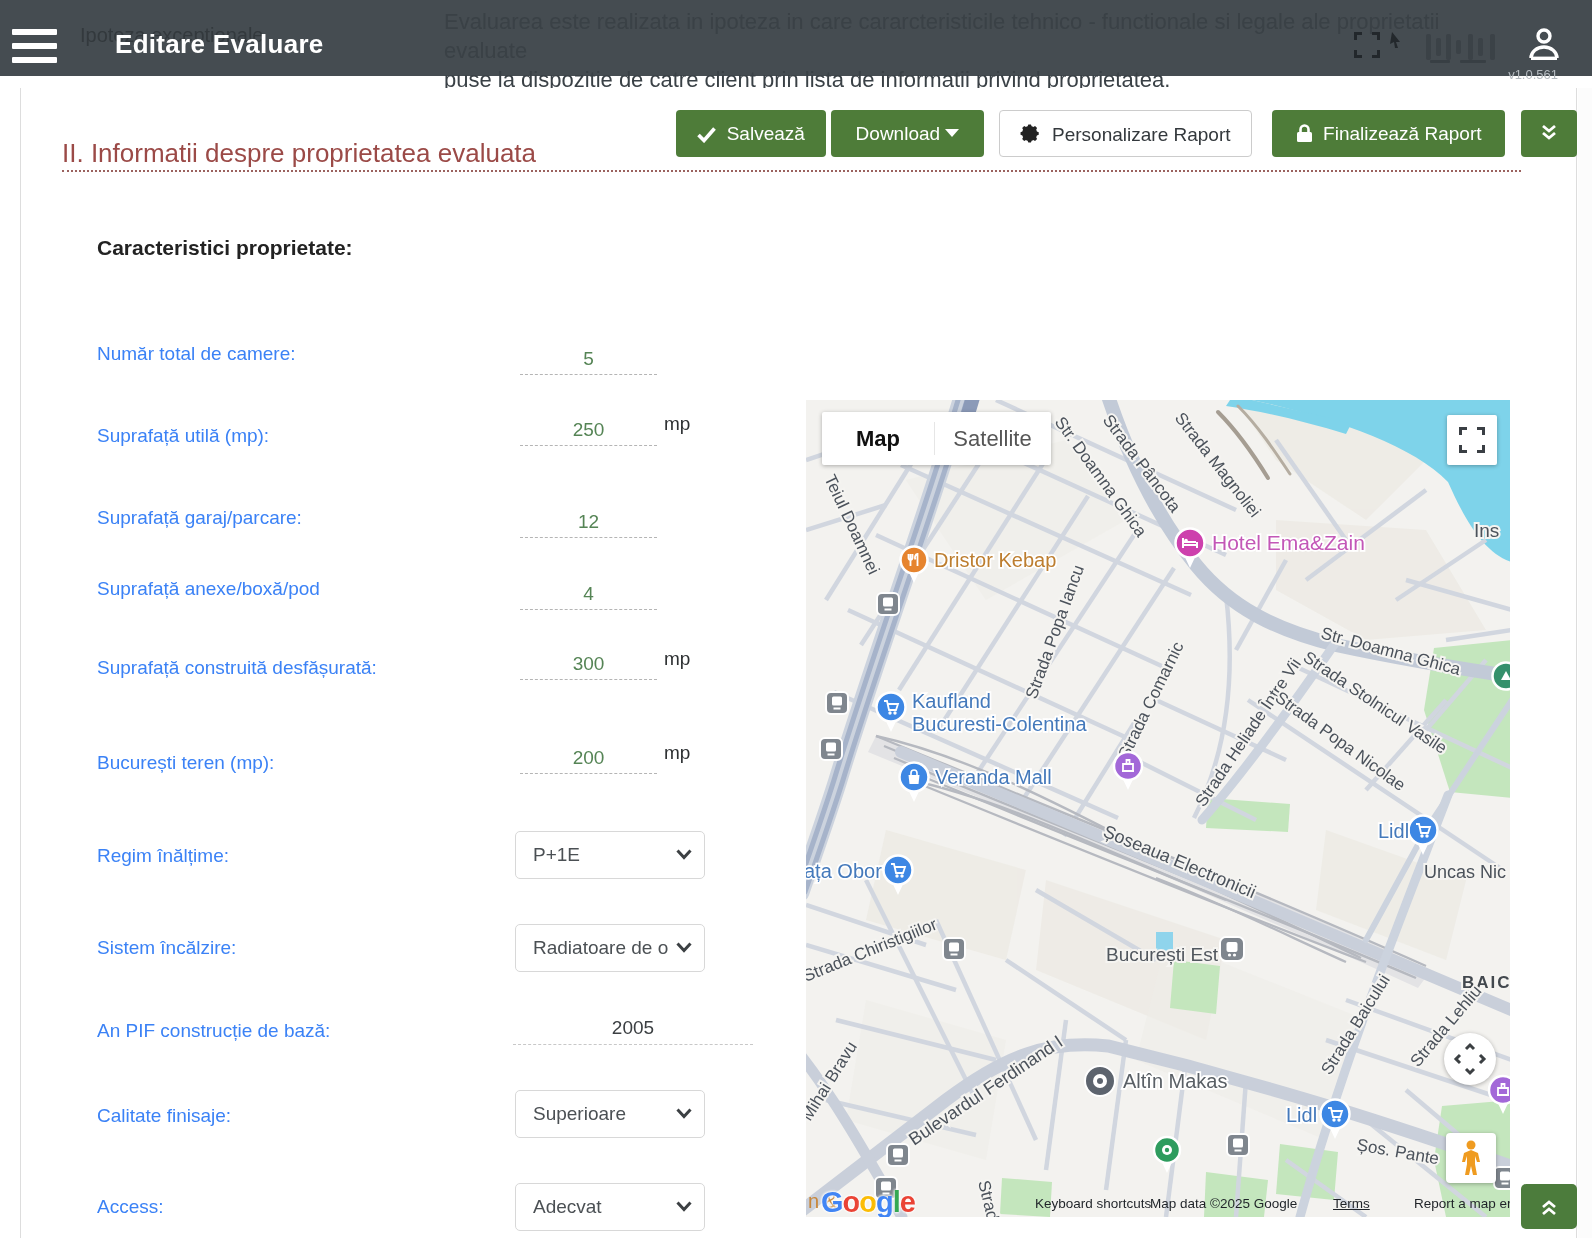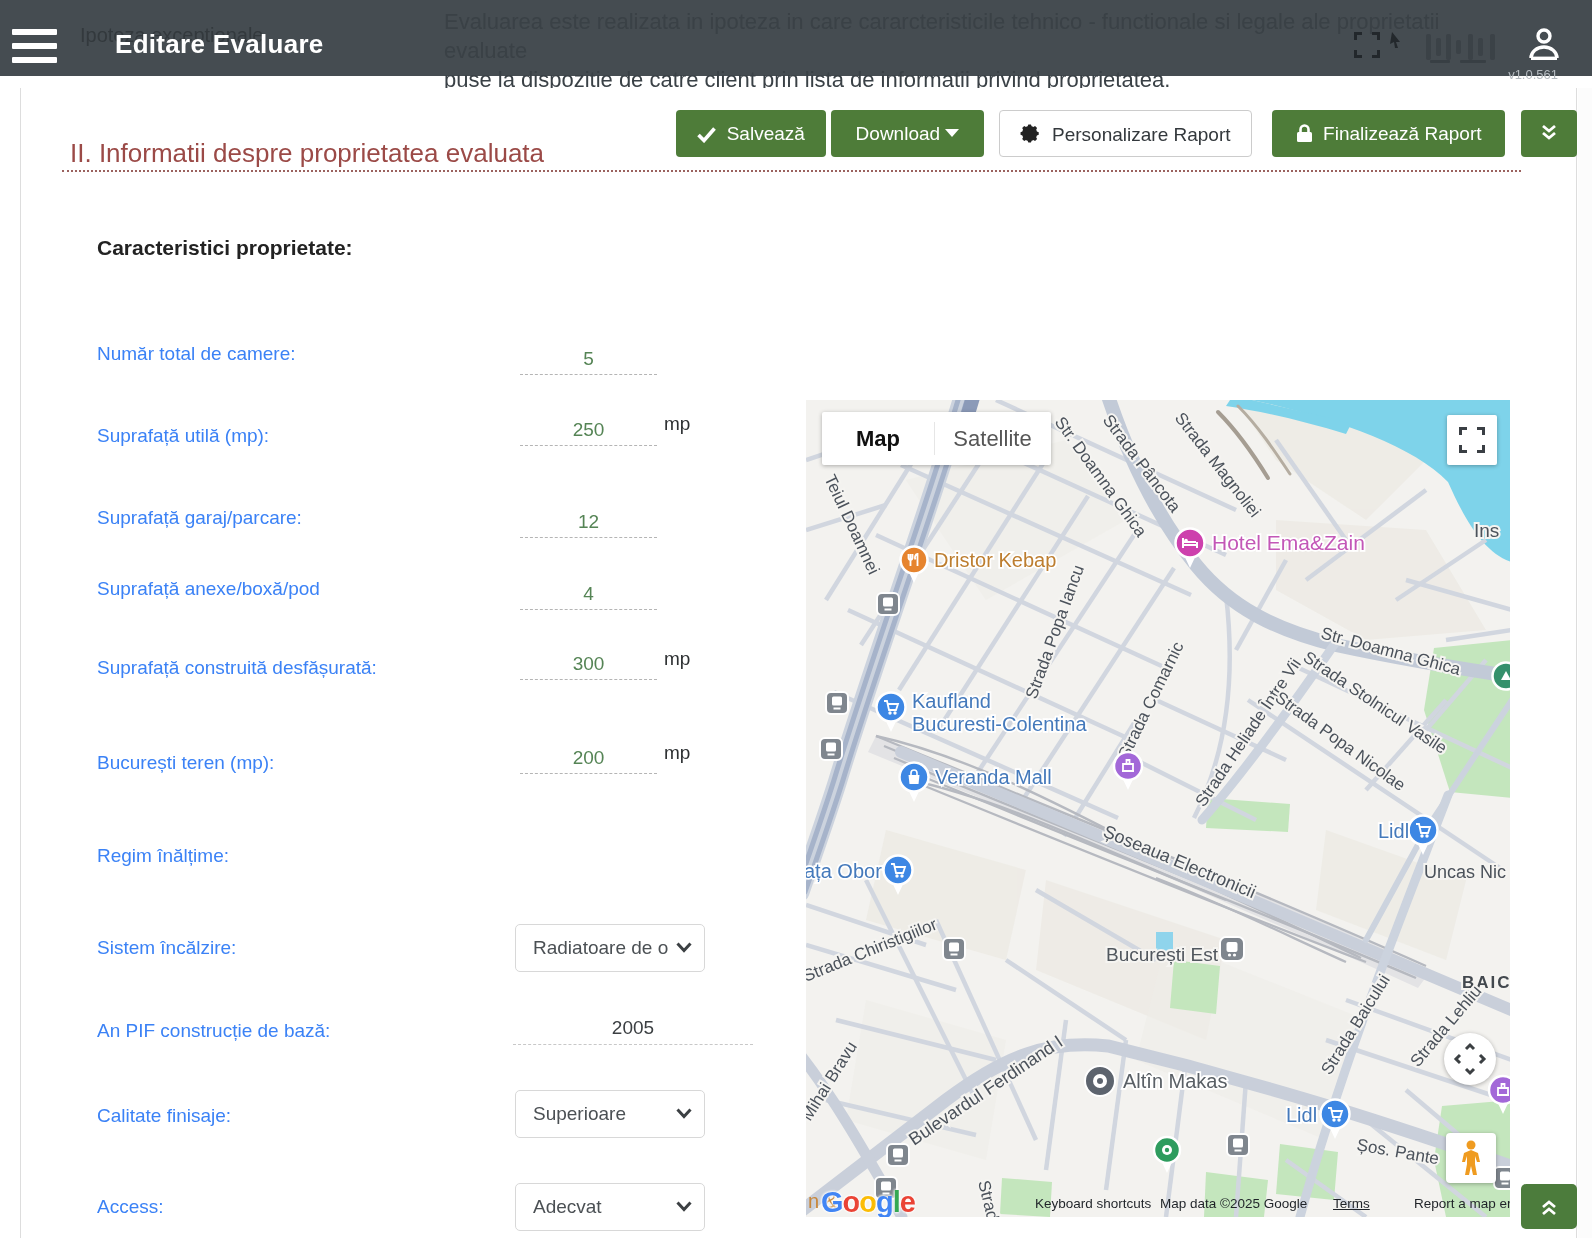--- a/index.html
+++ b/index.html
@@ -14,21 +14,21 @@
 #title { position:absolute; left:115px; top:29px; color:#fff; font-size:26px; font-weight:bold; letter-spacing:0.3px; }
 #ghost1 { position:absolute; left:80px; top:24px; font-size:20px; color:#33393d; }
 #gpar { position:absolute; left:444px; top:7px; font-size:22px; color:#3a4146; line-height:29px; width:1060px; }
 #ver { position:absolute; right:34px; top:67px; color:#b4babf; font-size:13px; }
 
 
 #panel { position:absolute; left:20px; top:88px; width:1557px; height:1150px; background:#fff;
   border-left:1px solid #ddd; border-right:1px solid #ddd; }
 #rightgutter { position:absolute; left:1578px; top:88px; width:14px; height:1150px; background:#fcfcfc; }
 
-#h2 { position:absolute; left:62px; top:138px; color:#9b4a47; font-size:26px;margin-left:8px; }
+#h2 { position:absolute; left:62px; top:138px; color:#9b4a47; font-size:26px; }
 #h2line { position:absolute; left:62px; top:170px; width:1459px; border-bottom:2px dotted #9b625e; height:0; }
 
 
 .btn { position:absolute; top:110px; height:47px; border-radius:4px; background:#4e7c39;
   color:#fff; font-size:19px; text-align:center; line-height:47px; }
 .btn.white { background:#fff; border:1px solid #ccc; color:#33383c; }
 .ico { display:inline-block; vertical-align:-3px; }
 
 
 .lbl { position:absolute; left:97px; font-size:19px; color:#3b82f6; }
@@ -136,20 +136,25 @@
   <div class="val" style="left:520px; top:653px; width:137px;">300</div>
   <div class="dotl" style="left:520px; top:679px; width:137px;"></div>
   <div class="mp" style="left:664px; top:648px;">mp</div>
 
   <div class="lbl" style="top:752px;">București teren (mp):</div>
   <div class="val" style="left:520px; top:747px; width:137px;">200</div>
   <div class="dotl" style="left:520px; top:773px; width:137px;"></div>
   <div class="mp" style="left:664px; top:742px;">mp</div>
 
   <div class="lbl" style="top:845px;">Regim înălțime:</div>
+  <div class="sel" style="top:831px;">P+1E
+    <svg width="16" height="11" viewBox="0 0 16 11">
+        <path d="M1.5 1.5 L8 8.5 L14.5 1.5" fill="none" stroke="#3c4043" stroke-width="3"></path>
+      </svg>
+  </div>
 
   <div class="lbl" style="top:937px;">Sistem încălzire:</div>
   <div class="sel" style="top:924px;">Radiatoare de o
     <svg width="16" height="11" viewBox="0 0 16 11">
         <path d="M1.5 1.5 L8 8.5 L14.5 1.5" fill="none" stroke="#3c4043" stroke-width="3"></path>
       </svg>
   </div>
 
   <div class="lbl" style="top:1020px;">An PIF construcție de bază:</div>
   <div class="val" style="left:513px; top:1017px; width:240px; color:#3b3f42;">2005</div>
@@ -482,21 +487,21 @@
       <path d="M11 10 L4 13 L2 22 L5 22 L7 16 L7 24 L5 35 L9 35 L11 26 L13 35 L17 35 L15 24 L15 16 L17 22 L20 22 L18 13 Z" fill="#ef9b20"></path>
     </svg>
   </div>
 
   <div class="abs" style="left:15px;top:786px;font-size:29px;font-weight:bold;letter-spacing:-1px;text-shadow:0 0 3px #fff,0 0 3px #fff,0 0 3px #fff;">
     <span style="color:#4285F4">G</span><span style="color:#EA4335">o</span><span style="color:#FBBC05">o</span><span style="color:#4285F4">g</span><span style="color:#34A853">l</span><span style="color:#EA4335">e</span>
   </div>
 
   <div class="abs" style="left:0;top:796px;width:704px;font-size:13.5px;color:#1f2328;">
     <span style="position:absolute;left:229px;white-space:nowrap;">Keyboard shortcuts</span>
-    <span style="position:absolute;left:354px;white-space:nowrap;text-align:center;">Map data ©2025 Google</span>
+    <span style="position:absolute;left:344px;white-space:nowrap;text-align:center;">Map data ©2025 Google</span>
     <span style="position:absolute;left:527px;white-space:nowrap;text-decoration:underline;">Terms</span>
     <span style="position:absolute;left:608px;white-space:nowrap;">Report a map error</span>
   </div>
   </div>
 
   <div id="upbtn">
     <svg style="position:absolute;left:18px;top:13px" width="20" height="20" viewBox="0 0 20 20">
         <path d="M4 17 L10 12 L16 17 M4 10 L10 5 L16 10" fill="none" stroke="#fff" stroke-width="2.8"></path>
       </svg>
   </div>

